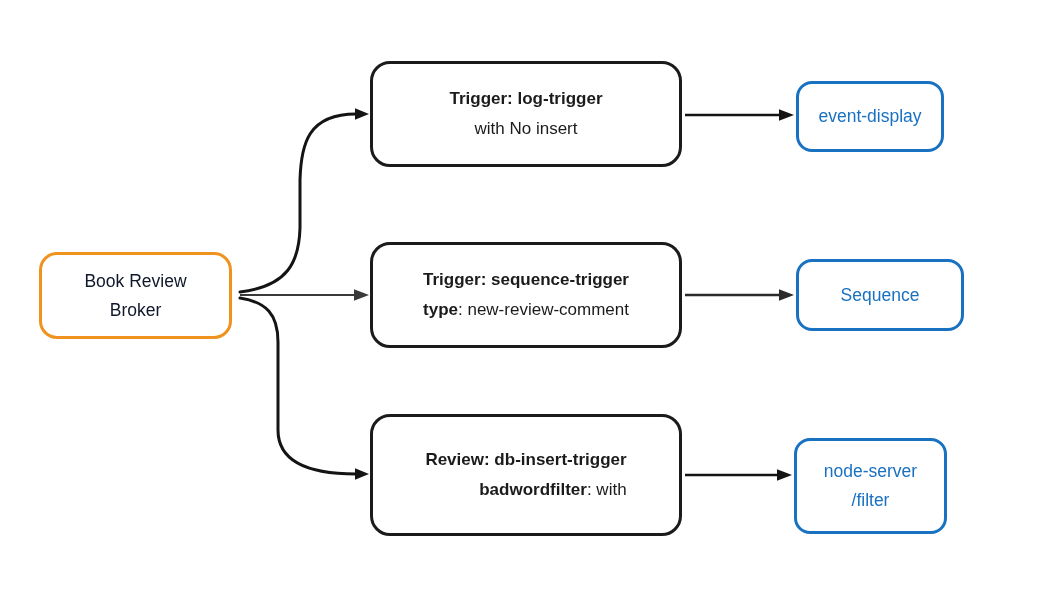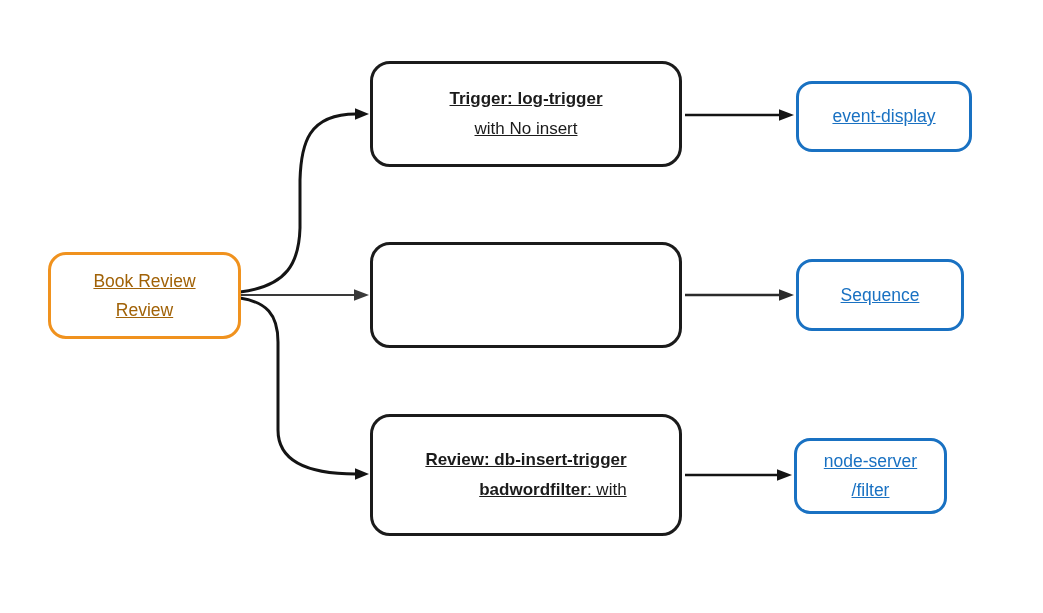--- a/index.html
+++ b/index.html
@@ -23,41 +23,40 @@
     height: 613px;
   }
   .node {
     position: absolute;
     box-sizing: border-box;
     background: #ffffff;
     display: flex;
     align-items: center;
     justify-content: center;
     text-align: center;
-    text-decoration: underline;
   }
   .node-label {
     display: inline-block;
   }
   .line {
     text-align: center;
     white-space: nowrap;
   }
   .line.align-right {
     text-align: right;
   }
   
   .broker {
-    left: 48px;
+    left: 39px;
     top: 252px;
     width: 193px;
     height: 87px;
     border: 3px solid #F0921E;
     border-radius: 18px;
-    color: #a16207;
+    color: #0f172a;
     font-size: 17.5px;
     line-height: 29px;
   }
   
   .trigger {
     border: 3px solid #1B1B1B;
     border-radius: 20px;
     color: #1B1B1B;
     font-size: 17px;
     line-height: 30px;
@@ -69,23 +68,23 @@
   .trigger-2 { top: 242px; height: 106px; }
   .trigger-3 { top: 414px; height: 122px; }
   
   .sink {
     border: 3px solid #1971C2;
     border-radius: 16px;
     color: #1971C2;
     font-size: 17.5px;
     line-height: 29px;
   }
-  .sink-1 { left: 796px; top: 81px;  width: 176px; height: 71px; }
+  .sink-1 { left: 796px; top: 81px;  width: 148px; height: 71px; }
   .sink-2 { left: 796px; top: 259px; width: 168px; height: 72px; }
-  .sink-3 { left: 794px; top: 438px; width: 153px; height: 76px; }
+  .sink-3 { left: 794px; top: 438px; width: 153px; height: 96px; }
 </style>
 </head>
 <body>
 
 <div class="canvas">
 
   <svg class="arrows" viewBox="0 0 1043 613" xmlns="http://www.w3.org/2000/svg">
 
     <g>
       <path d="M 240 292 C 288 286 299 262 300 228 L 300 180 C 301 144 308 114 356 114" fill="none" stroke="#141414" stroke-width="3" stroke-linecap="round"></path>
@@ -114,37 +113,43 @@
 
     <g>
       <path d="M 685 475 L 778 475" fill="none" stroke="#141414" stroke-width="2.6"></path>
       <polygon points="777,469.3 792,475 777,480.7" fill="#141414"></polygon>
     </g>
   </svg>
 
   <div class="node broker">
     <div class="node-label">
       <div class="line">Book Review</div>
-      <div class="line">Review</div>
+      <div class="line">Broker</div>
     </div>
   </div>
 
   <div class="node trigger trigger-1">
     <div class="node-label">
       <div class="line">
         <b>Trigger: log-trigger</b>
       </div>
       <div class="line">
         <span>with No insert</span>
       </div>
     </div>
   </div>
 
   <div class="node trigger trigger-2">
     <div class="node-label">
+      <div class="line">
+        <b>Trigger: sequence-trigger</b>
+      </div>
+      <div class="line">
+        <b>type</b><span>: new-review-comment</span>
+      </div>
     </div>
   </div>
 
   <div class="node trigger trigger-3">
     <div class="node-label">
       <div class="line">
         <b>Review: db-insert-trigger</b>
       </div>
       <div class="line align-right">
         <b>badwordfilter</b><span>: with</span>

